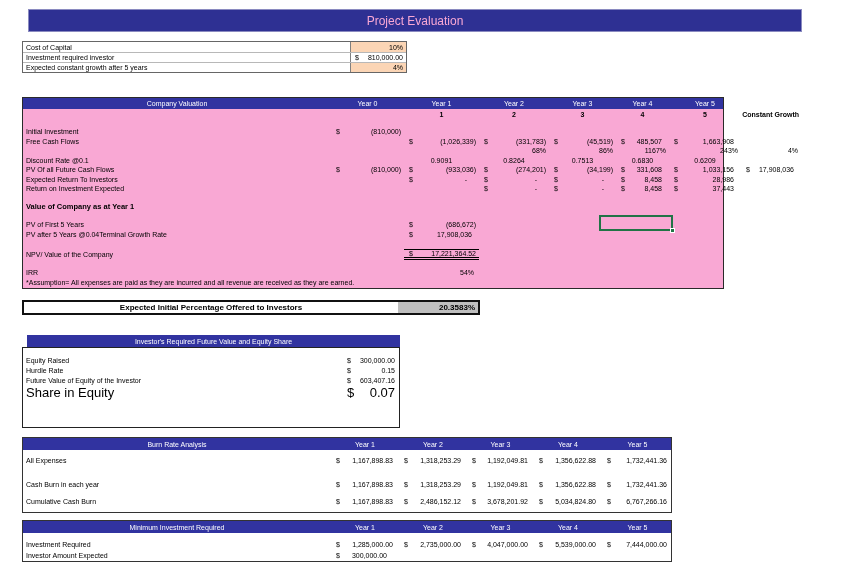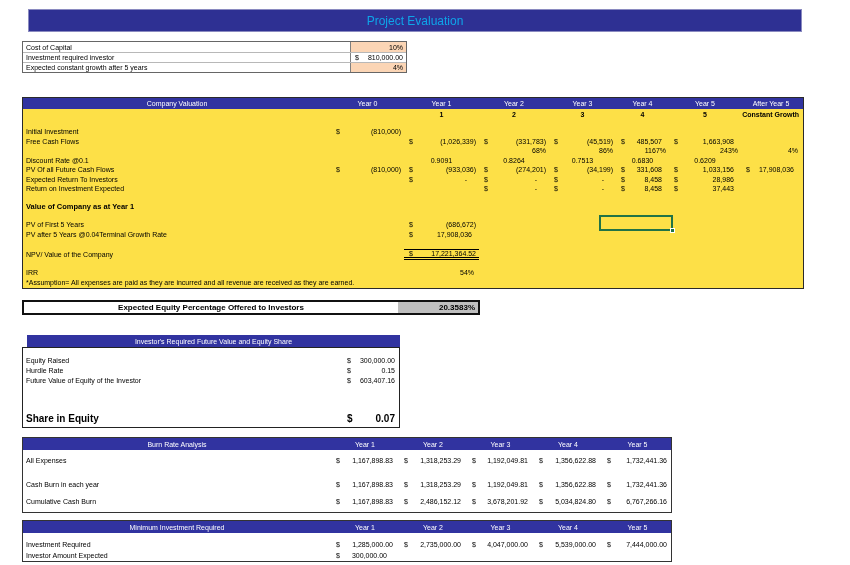--- a/index.html
+++ b/index.html
@@ -7,38 +7,38 @@
   .page {
     position:relative; width:850px; height:565px; background:#ffffff;
     font-family:"Liberation Sans", sans-serif; font-size:7px; color:#000;
     overflow:hidden;
   }
   .abs { position:absolute; }
 
   
   .banner {
     left:28px; top:9px; width:774px; height:23px; background:#2E3093;
-    color:#0ea5e9; font-size:12px; display:flex; align-items:center; justify-content:center;
+    color:#f9a8d4; font-size:12px; display:flex; align-items:center; justify-content:center;
     border:1px solid #8a8ac0;
   }
 
   
   .assump { left:22px; top:41px; width:385px; height:32px; border:1px solid #666; background:#fff; display:grid; grid-template-rows:1fr 1fr 1fr; }
   .arow { display:grid; grid-template-columns:327px 56px; align-items:center; }
   .arow + .arow { border-top:1px solid #b8b8b8; }
   .alab { padding-left:3px; white-space:nowrap; }
   .aval { border-left:1px solid #808080; height:100%; display:flex; align-items:center; justify-content:flex-end; padding:0 3px 0 4px; }
   .aval.money { justify-content:space-between; }
   .orange { background:#FBD5B5; }
 
   
   .nav { background:#3133A0; color:#fff; }
 
   
-  .valu { left:22px; top:97px; width:782px; border:1.5px solid #2a2a2a; background:#fde047; }
+  .valu { left:22px; top:97px; width:702px; border:1.5px solid #2a2a2a; background:#f9a8d4; }
   .vrow { display:grid; grid-template-columns:308px 73px 75px 70px 67px 53px 72px 60px; align-items:center; }
   .c { height:100%; display:flex; align-items:center; overflow:visible; }
   .hc { justify-content:center; }
   .lab { padding-left:3px; white-space:nowrap; }
   .m { justify-content:space-between; padding:0 3px 0 5px; }
   .val.t { margin-right:4px; }
   .val.dash { margin-right:9px; }
   .pct { justify-content:flex-end; padding-right:3px; }
   .ctr { justify-content:center; }
   .num { justify-content:center; font-weight:bold; }
@@ -54,21 +54,21 @@
   
   .equity { left:22px; top:300px; width:458px; height:15px; border:2px solid #111; display:flex; }
   .eqlab { width:374px; display:flex; align-items:center; justify-content:center; font-weight:bold; font-size:8px; }
   .eqval { flex:1; background:#BFBFBF; display:flex; align-items:center; justify-content:flex-end; padding-right:3px; font-weight:bold; font-size:8px; }
 
   
   .invhead { left:27px; top:335px; width:373px; height:12px; display:flex; align-items:center; justify-content:center; font-size:7px; }
   .invbody { left:22px; top:347px; width:378px; height:81px; border:1.5px solid #222; padding-top:7px; }
   .irow { display:grid; grid-template-columns:320px 56px; align-items:center; height:10px; }
   .ival { display:flex; justify-content:space-between; padding:0 4px 0 4px; }
-  .invtotal { margin-top:27px; height:13px; font-weight:bold; font-size:10px; }
+  .invtotal { height:13px; font-weight:normal; font-size:13px; }
 
   
   .grid5 { display:grid; grid-template-columns:308px 68px 68px 67px 68px 71px; align-items:center; }
   .burn { left:22px; top:437px; width:650px; border:1px solid #333; background:#fff; }
   .mininv { left:22px; top:520px; width:650px; border:1px solid #333; background:#fff; }
   .ghead { height:12px; }
   .gm { justify-content:space-between; padding:0 6px 0 5px; display:flex; height:100%; align-items:center; }
   .spacer4 { height:4px; } .spacer11 { height:11px; } .spacer5 { height:5px; }
   .drow { height:13px; }
   .mrow { height:12px; }
@@ -356,21 +356,21 @@
     <div class="vrow" style="height:10px">
       <div class="c note" style="grid-column:1/-1">*Assumption= All expenses are paid as they are incurred and all revenue are received as they are earned.</div>
     </div>
   </div>
 
   <div class="abs sel">
     <div class="handle"></div>
   </div>
 
   <div class="abs equity">
-    <div class="eqlab">Expected Equity Percentage Offered to Investors</div>
+    <div class="eqlab">Expected Initial Percentage Offered to Investors</div>
     <div class="eqval">
         <span>20.3583%</span>
       </div>
   </div>
 
   <div class="abs invhead nav">Investor's Required Future Value and Equity Share</div>
   <div class="abs invbody">
     <div class="irow">
       <div class="lab">Equity Raised</div>
       <div class="ival">

